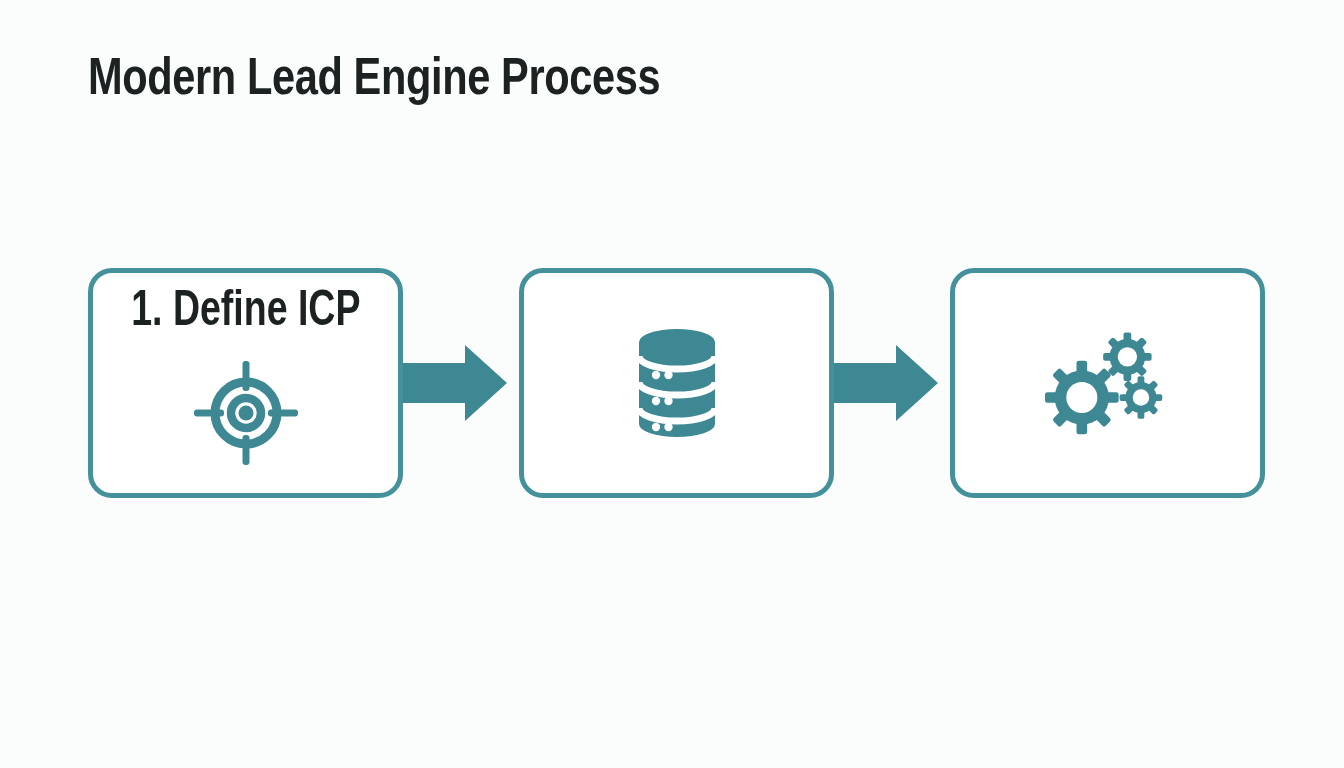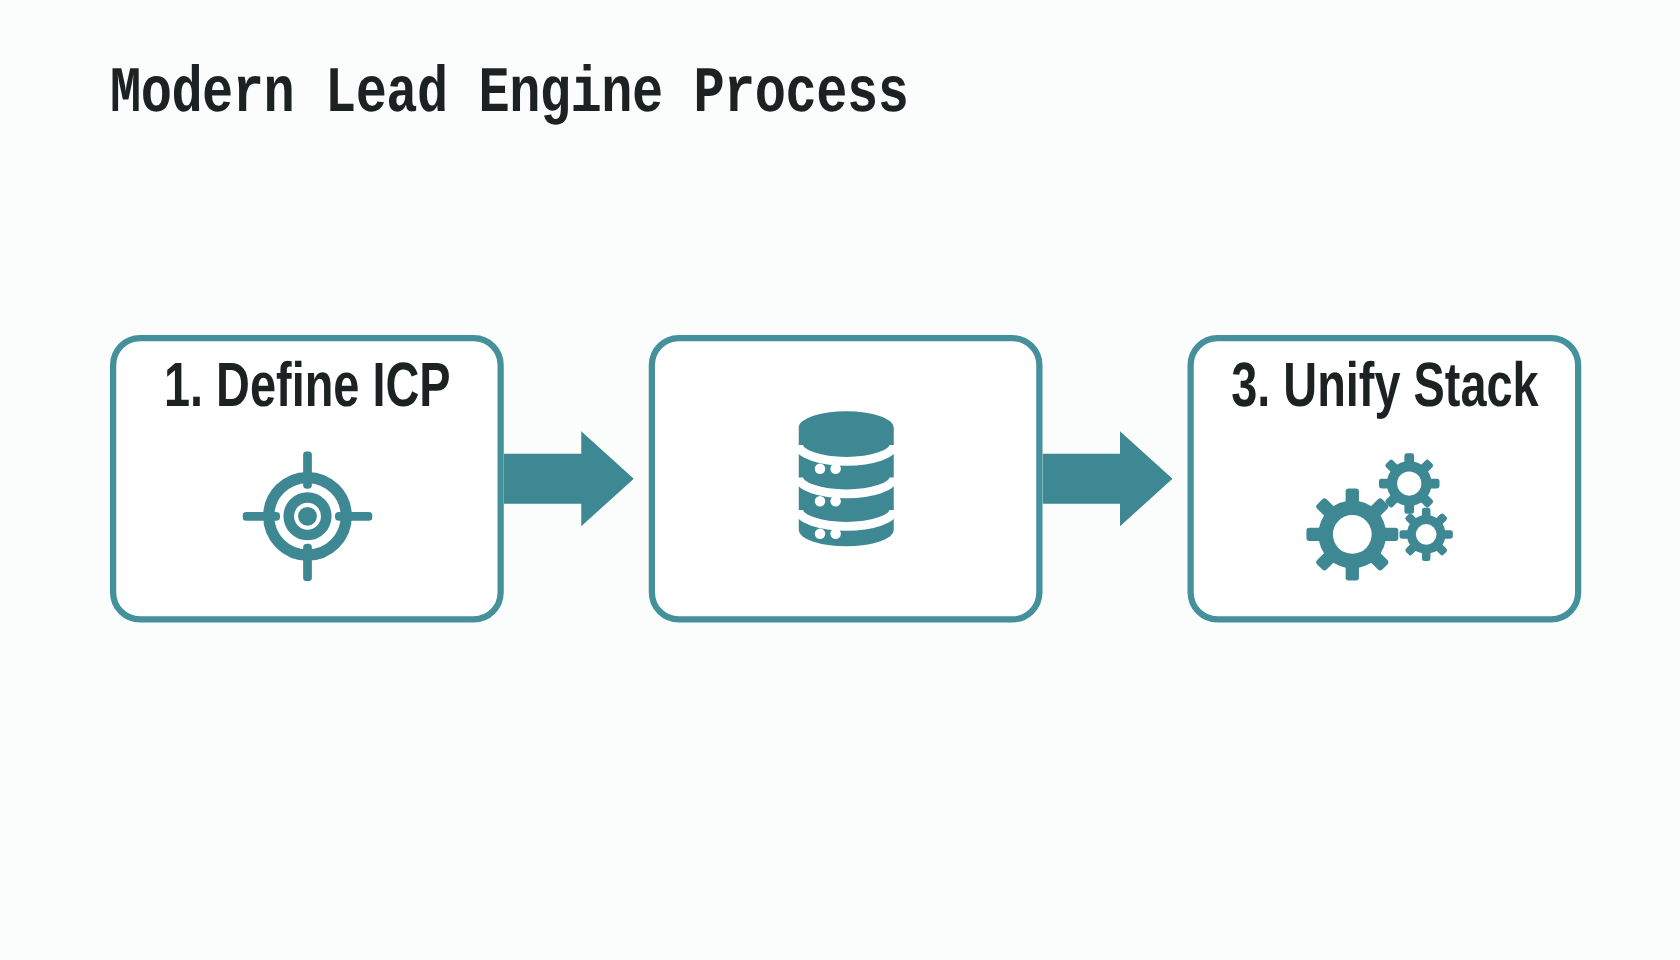--- a/index.html
+++ b/index.html
@@ -14,21 +14,21 @@
   body{
     background:var(--page-bg);
     font-family:"Liberation Sans","DejaVu Sans",sans-serif;
     color:var(--text);
     position:relative;
   }
   .canvas{position:relative;width:1344px;height:768px;}
   .title{
     position:absolute;left:88px;top:50px;
     font-size:52px;font-weight:bold;line-height:1;
-    letter-spacing:-0.5px;white-space:nowrap;font-family:Liberation Mono, monospace;
+    letter-spacing:-0.5px;white-space:nowrap;
   }
   .cond{display:inline-block;transform:scaleX(0.80);transform-origin:left center;}
   .cond-c{display:inline-block;transform:scaleX(0.75);transform-origin:center center;}
   .flow{
     position:absolute;left:88px;top:268px;width:1177px;height:230px;
     display:flex;align-items:stretch;
   }
   .step{
     width:315px;height:230px;flex:0 0 315px;
     background:var(--box-bg);
@@ -104,23 +104,20 @@
       </div>
     </div>
 
     <div class="arrow">
       <svg width="104" height="80" viewBox="0 0 104 80" aria-hidden="true">
         <polygon class="tfill" points="0,20 62,20 62,2 104,40 62,78 62,60 0,60"></polygon>
       </svg>
     </div>
 
     <div class="step">
-      <div class="step-label">
-        <span class="cond-c">3. Unify Stack</span>
-      </div>
       <div class="icon-wrap">
         <svg width="126" height="108" viewBox="0 0 130 108" aria-hidden="true">
 
           <g transform="translate(38,69)">
             <g class="tfill">
               <rect x="-5.5" y="-38" width="11" height="15" rx="2.5"></rect>
               <rect x="-5.5" y="-38" width="11" height="15" rx="2.5" transform="rotate(45)"></rect>
               <rect x="-5.5" y="-38" width="11" height="15" rx="2.5" transform="rotate(90)"></rect>
               <rect x="-5.5" y="-38" width="11" height="15" rx="2.5" transform="rotate(135)"></rect>
               <rect x="-5.5" y="-38" width="11" height="15" rx="2.5" transform="rotate(180)"></rect>

